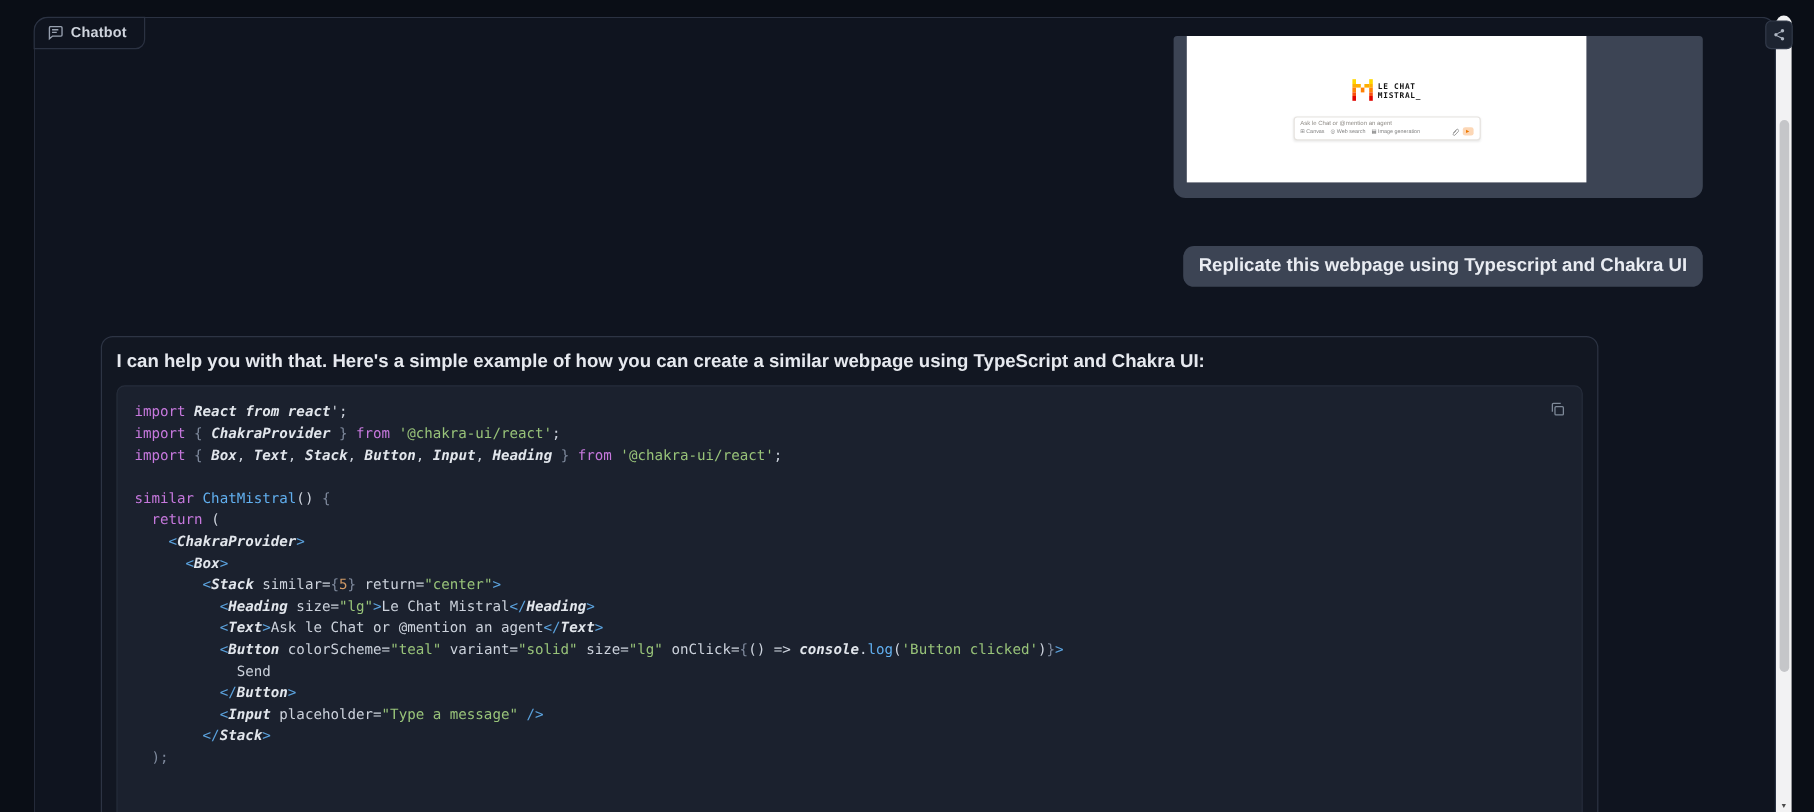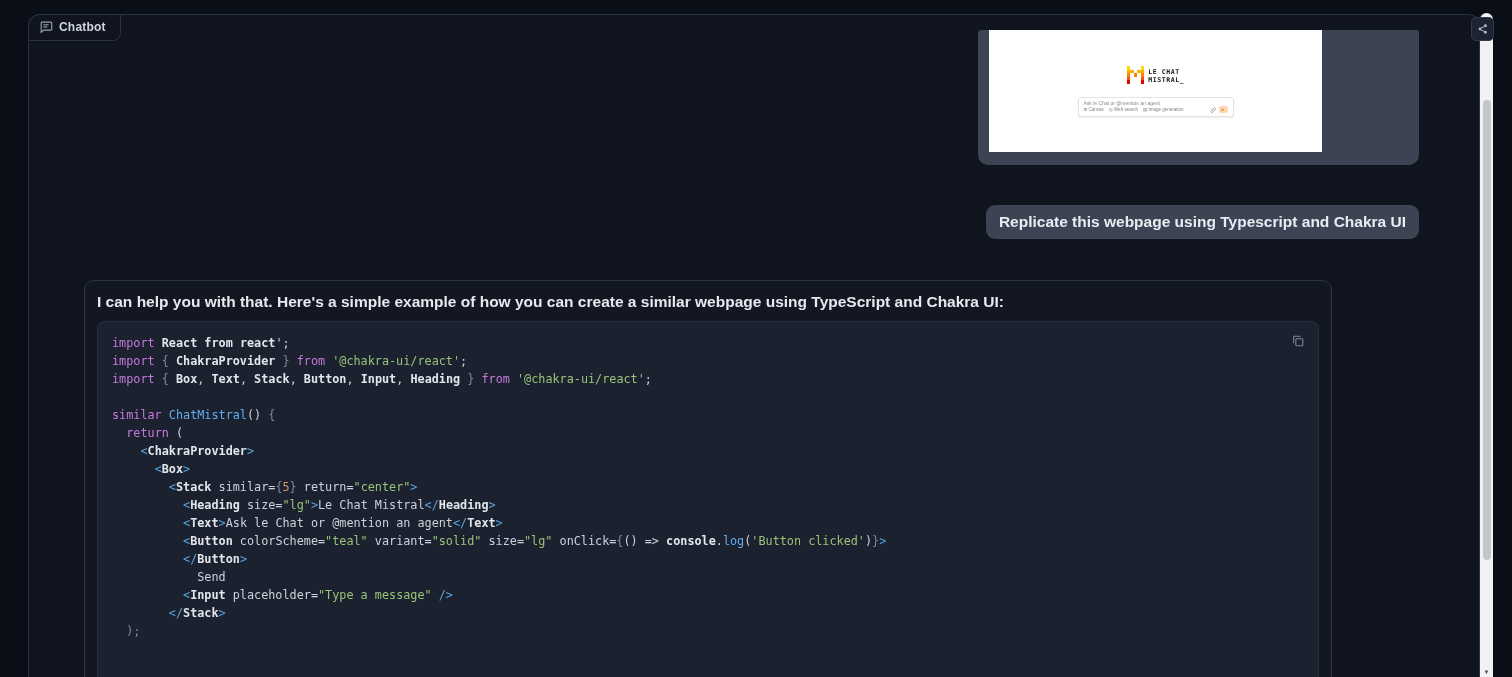--- a/index.html
+++ b/index.html
@@ -49,21 +49,21 @@
   
   .msg-bot{position:absolute;left:55px;top:265px;width:1248px;height:440px;background:#121722;
            border:1px solid #2d3444;border-radius:10px;box-sizing:border-box;padding:11px 12px;}
   .intro{font-size:15.5px;font-weight:600;color:#e6e9ef;line-height:20px;}
   .code-block{position:relative;margin-top:9px;background:#1b212e;border:1px solid #262d3b;
               border-radius:7px;height:600px;box-sizing:border-box;padding:12px 14px;overflow:hidden;}
   .copy-btn{position:absolute;top:9px;right:10px;width:20px;height:20px;display:flex;
             align-items:center;justify-content:center;cursor:pointer;}
   .code-line{white-space:pre;height:18px;line-height:18px;
              font-family:"DejaVu Sans Mono",monospace;font-size:11.8px;}
-  .t-k{color:#c678dd;} .t-b{color:#e2e6ec;font-weight:bold;} .t-p{color:#ccd2dc;}
+  .t-k{color:#c678dd;} .t-b{color:#e2e6ec;font-weight:bold;font-style:italic;} .t-p{color:#ccd2dc;}
   .t-s{color:#98c379;} .t-u{color:#7e899c;} .t-a{color:#5ba2dd;} .t-n{color:#d19a66;}
   .t-f{color:#61afef;}
 
   
   .scrollbar{position:absolute;left:1480px;top:13px;width:13px;height:664px;background:#f2f2f3;
              border-radius:7px 7px 0 0;z-index:5;}
   .sb-thumb{position:absolute;left:2.5px;top:87px;width:8px;height:460px;background:#c5c6c9;
             border-radius:4px;}
   .sb-arrow{position:absolute;left:0;bottom:2px;width:13px;text-align:center;font-size:6px;
             color:#4c4c4c;}
@@ -156,22 +156,22 @@
             <div class="code-line"><span class="t-k">import </span><span class="t-u">{ </span><span class="t-b">Box</span><span class="t-p">, </span><span class="t-b">Text</span><span class="t-p">, </span><span class="t-b">Stack</span><span class="t-p">, </span><span class="t-b">Button</span><span class="t-p">, </span><span class="t-b">Input</span><span class="t-p">, </span><span class="t-b">Heading</span><span class="t-u"> } </span><span class="t-k">from </span><span class="t-s">'@chakra-ui/react'</span><span class="t-p">;</span></div>
             <div class="code-line">&nbsp;</div>
             <div class="code-line"><span class="t-k">similar </span><span class="t-f">ChatMistral</span><span class="t-p">() </span><span class="t-u">{</span></div>
             <div class="code-line"><span class="t-p">  </span><span class="t-k">return</span><span class="t-p"> (</span></div>
             <div class="code-line"><span class="t-p">    </span><span class="t-a">&lt;</span><span class="t-b">ChakraProvider</span><span class="t-a">&gt;</span></div>
             <div class="code-line"><span class="t-p">      </span><span class="t-a">&lt;</span><span class="t-b">Box</span><span class="t-a">&gt;</span></div>
             <div class="code-line"><span class="t-p">        </span><span class="t-a">&lt;</span><span class="t-b">Stack</span><span class="t-p"> similar=</span><span class="t-u">{</span><span class="t-n">5</span><span class="t-u">}</span><span class="t-p"> return=</span><span class="t-s">"center"</span><span class="t-a">&gt;</span></div>
             <div class="code-line"><span class="t-p">          </span><span class="t-a">&lt;</span><span class="t-b">Heading</span><span class="t-p"> size=</span><span class="t-s">"lg"</span><span class="t-a">&gt;</span><span class="t-p">Le Chat Mistral</span><span class="t-a">&lt;/</span><span class="t-b">Heading</span><span class="t-a">&gt;</span></div>
             <div class="code-line"><span class="t-p">          </span><span class="t-a">&lt;</span><span class="t-b">Text</span><span class="t-a">&gt;</span><span class="t-p">Ask le Chat or @mention an agent</span><span class="t-a">&lt;/</span><span class="t-b">Text</span><span class="t-a">&gt;</span></div>
             <div class="code-line"><span class="t-p">          </span><span class="t-a">&lt;</span><span class="t-b">Button</span><span class="t-p"> colorScheme=</span><span class="t-s">"teal"</span><span class="t-p"> variant=</span><span class="t-s">"solid"</span><span class="t-p"> size=</span><span class="t-s">"lg"</span><span class="t-p"> onClick=</span><span class="t-u">{</span><span class="t-p">() =&gt; </span><span class="t-b">console</span><span class="t-p">.</span><span class="t-f">log</span><span class="t-p">(</span><span class="t-s">'Button clicked'</span><span class="t-p">)</span><span class="t-u">}</span><span class="t-a">&gt;</span></div>
+            <div class="code-line"><span class="t-p">            Send</span></div>
             <div class="code-line"><span class="t-p">          </span><span class="t-a">&lt;/</span><span class="t-b">Button</span><span class="t-a">&gt;</span></div>
-            <div class="code-line"><span class="t-p">            Send</span></div>
             <div class="code-line"><span class="t-p">          </span><span class="t-a">&lt;</span><span class="t-b">Input</span><span class="t-p"> placeholder=</span><span class="t-s">"Type a message"</span><span class="t-p"> </span><span class="t-a">/&gt;</span></div>
             <div class="code-line"><span class="t-p">        </span><span class="t-a">&lt;/</span><span class="t-b">Stack</span><span class="t-a">&gt;</span></div>
             <div class="code-line"><span class="t-p">  </span><span class="t-u">);</span></div>
             <div class="code-line"></div>
           </div>
       </div>
     </div>
   </div>
 
   <div class="scrollbar">

